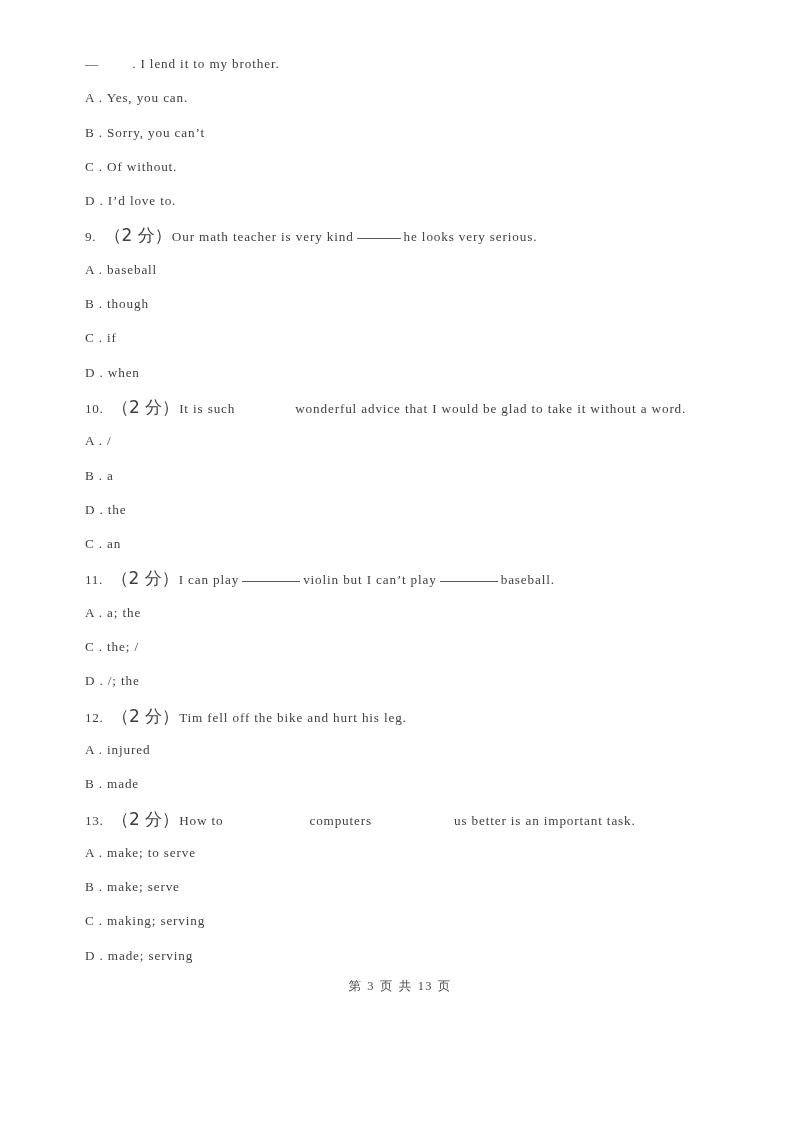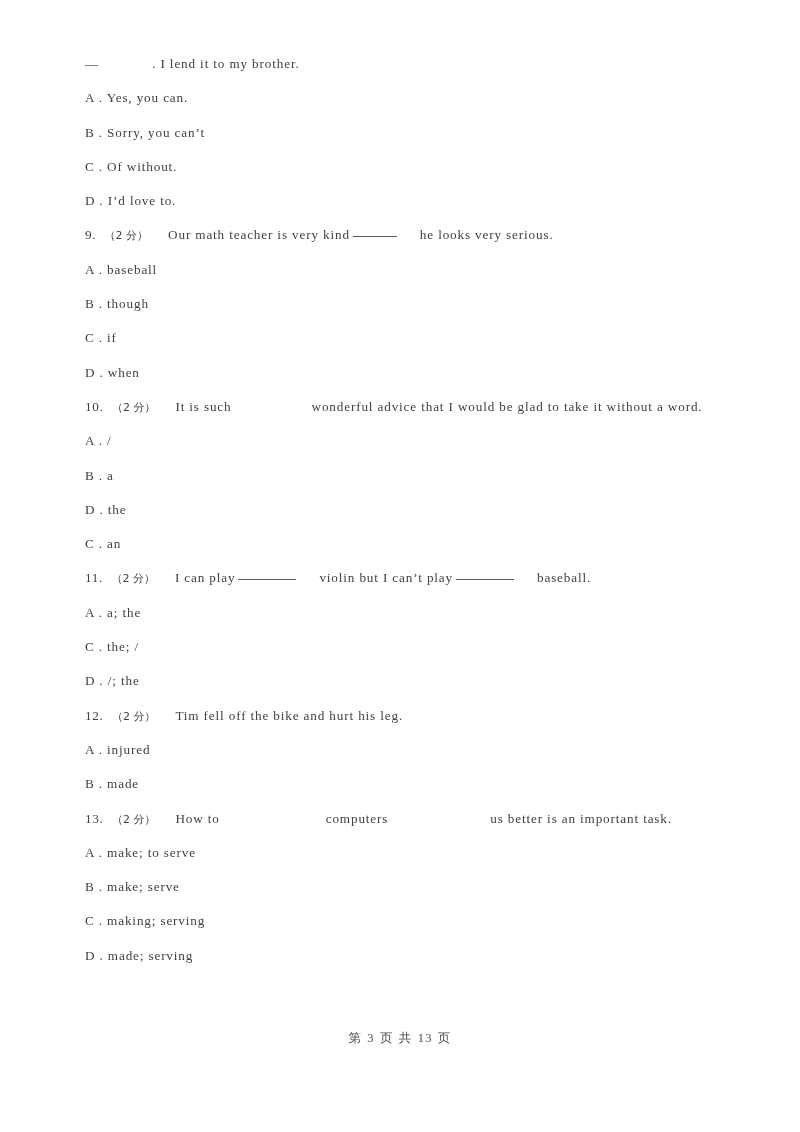--- a/index.html
+++ b/index.html
@@ -39,39 +39,38 @@
     white-space: pre;
     font-size: 13.2px;
     letter-spacing: 0.85px;
     color: #3f3f3f;
     font-family: "Liberation Serif", "DejaVu Serif", serif;
   }
 
   .stem {
     font-size: 13.2px;
     letter-spacing: 0.85px;
-    margin-left: 20px;
   }
 
   .opt {
     font-size: 13.2px;
     letter-spacing: 0.85px;
   }
 
   .qnum {
     letter-spacing: 0.7px;
   }
 
   .marks {
     letter-spacing: 0.4px;
   }
 
   .cjk {
     font-family: "DejaVu Sans", sans-serif;
-    font-size: 11px;
+    font-size: 17px;
     letter-spacing: 0px;
   }
 
   .emdash {
     letter-spacing: 0px;
   }
 
   
   .blank {
     display: inline-block;
@@ -88,21 +87,21 @@
     display: inline-block;
   }
   .gap.g1 { width: 60px; }
   .gap.g3 { width: 86px; }
   .gap.g4 { width: 82px; }
   .gap.g5 { width: 34px; }
 
   .footer {
     position: absolute;
     left: 0;
-    top: 1030px;
+    top: 978px;
     width: 800px;
     text-align: center;
     font-family: "DejaVu Sans", sans-serif;
     font-size: 12.5px;
     color: #4a4a4a;
     letter-spacing: 1.2px;
   }
   .footer .pnum {
     font-family: "Liberation Serif", "DejaVu Serif", serif;
   }

